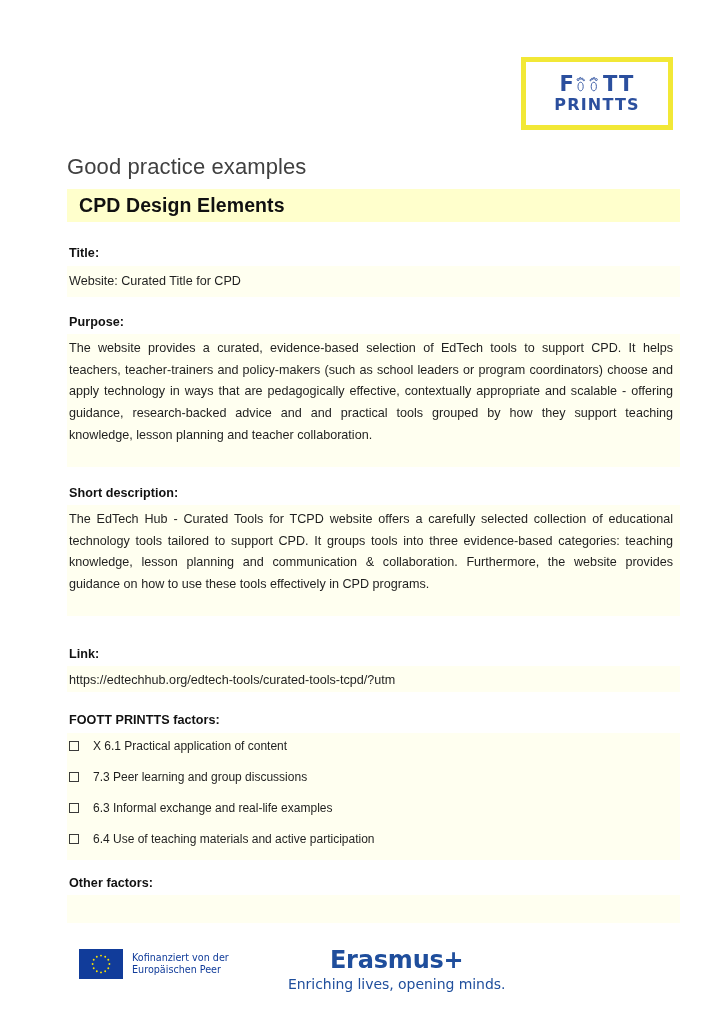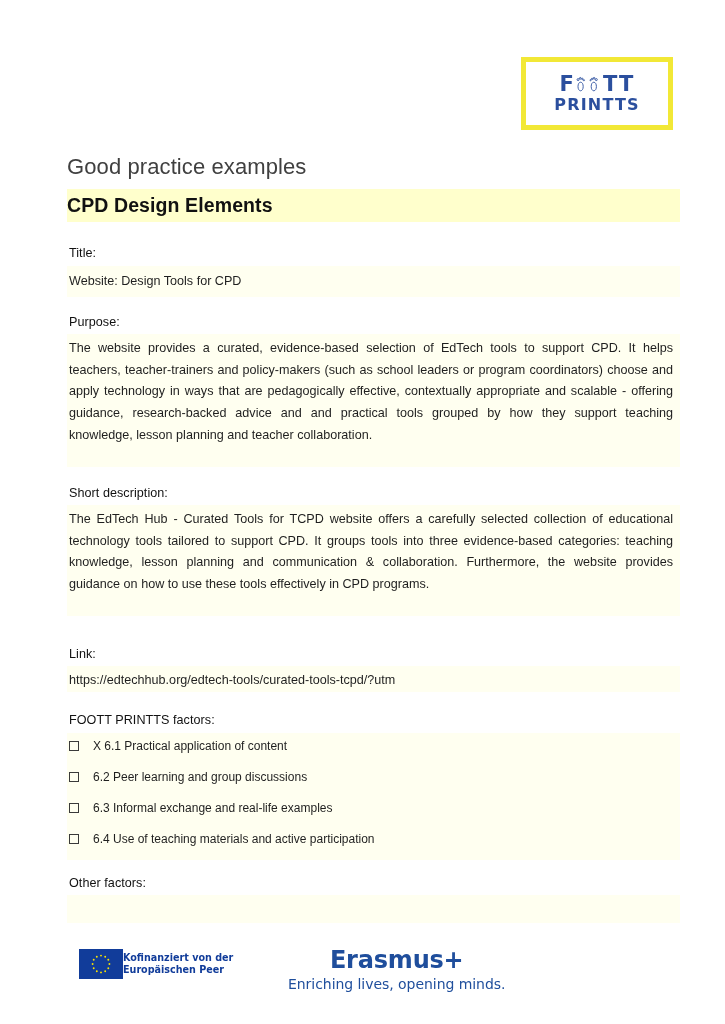--- a/index.html
+++ b/index.html
@@ -68,30 +68,30 @@
     top: 189px;
     height: 33px;
     background: #ffffcc;
     display: flex;
     align-items: center;
   }
   .band-heading .heading-text {
     font-size: 19.5px;
     font-weight: bold;
     color: #111111;
-    padding-left: 0;
+    padding-left: 12px;
     letter-spacing: 0.1px;
   }
 
   
   .sec-label {
     position: absolute;
     left: 69px;
     font-size: 12.6px;
-    font-weight: normal;
+    font-weight: bold;
     color: #111111;
     letter-spacing: 0.05px;
   }
   .sec-band {
     position: absolute;
     left: 67px;
     width: 613px;
     background: #fffff0;
   }
   .sec-text {
@@ -134,23 +134,24 @@
   }
   .eu-flag {
     width: 44px;
     height: 30px;
     background: #113c9a;
     position: relative;
     flex: 0 0 auto;
   }
   .eu-flag svg { position: absolute; left: 0; top: 0; }
   .eu-text {
+    margin-left: 9px;
     color: #113c9a;
     font-size: 9.6px;
-    font-weight: bold;
+    font-weight: normal;
     line-height: 1.26;
     font-family: "DejaVu Sans", sans-serif;
   }
   .footer-erasmus {
     position: absolute;
     left: 288px;
     top: 948px;
     text-align: center;
     color: #1f4e9c;
     font-family: "DejaVu Sans", sans-serif;
@@ -195,21 +196,21 @@
 </div>
 
 <div class="page-eyebrow">Good practice examples</div>
 
 <div class="band band-heading">
   <span class="heading-text">CPD Design Elements</span>
 </div>
 
 <div class="sec-label" style="top:246px">Title:</div>
 <div class="sec-band" style="top:266px;height:31px"></div>
-<div class="sec-text nojustify" style="top:271px">Website: Design Tools for CPD</div>
+<div class="sec-text nojustify" style="top:271px">Website: Curated Title for CPD</div>
 
 <div class="sec-label" style="top:315px">Purpose:</div>
 <div class="sec-band" style="top:334px;height:133px"></div>
 <div class="sec-text" style="top:338px">The website provides a curated, evidence-based selection of EdTech tools to support CPD. It helps teachers, teacher-trainers and policy-makers (such as school leaders or program coordinators) choose and apply technology in ways that are pedagogically effective, contextually appropriate and scalable - offering guidance, research-backed advice and and practical tools grouped by how they support teaching knowledge, lesson planning and teacher collaboration.</div>
 
 <div class="sec-label" style="top:486px">Short description:</div>
 <div class="sec-band" style="top:505px;height:111px"></div>
 <div class="sec-text" style="top:509px">The EdTech Hub - Curated Tools for TCPD website offers a carefully selected collection of educational technology tools tailored to support CPD. It groups tools into three evidence-based categories: teaching knowledge, lesson planning and communication &amp; collaboration. Furthermore, the website provides guidance on how to use these tools effectively in CPD programs.</div>
 
 <div class="sec-label" style="top:647px">Link:</div>
@@ -218,21 +219,21 @@
 
 <div class="sec-label" style="top:713px">FOOTT PRINTTS factors:</div>
 <div class="sec-band" style="top:733px;height:127px"></div>
 
 <div class="check-row" style="top:739px">
   <span class="checkbox"></span>
   <span>X 6.1 Practical application of content</span>
 </div>
 <div class="check-row" style="top:770px">
   <span class="checkbox"></span>
-  <span>6.2 Peer learning and group discussions</span>
+  <span>7.3 Peer learning and group discussions</span>
 </div>
 <div class="check-row" style="top:801px">
   <span class="checkbox"></span>
   <span>6.3 Informal exchange and real-life examples</span>
 </div>
 <div class="check-row" style="top:832px">
   <span class="checkbox"></span>
   <span>6.4 Use of teaching materials and active participation</span>
 </div>
 

